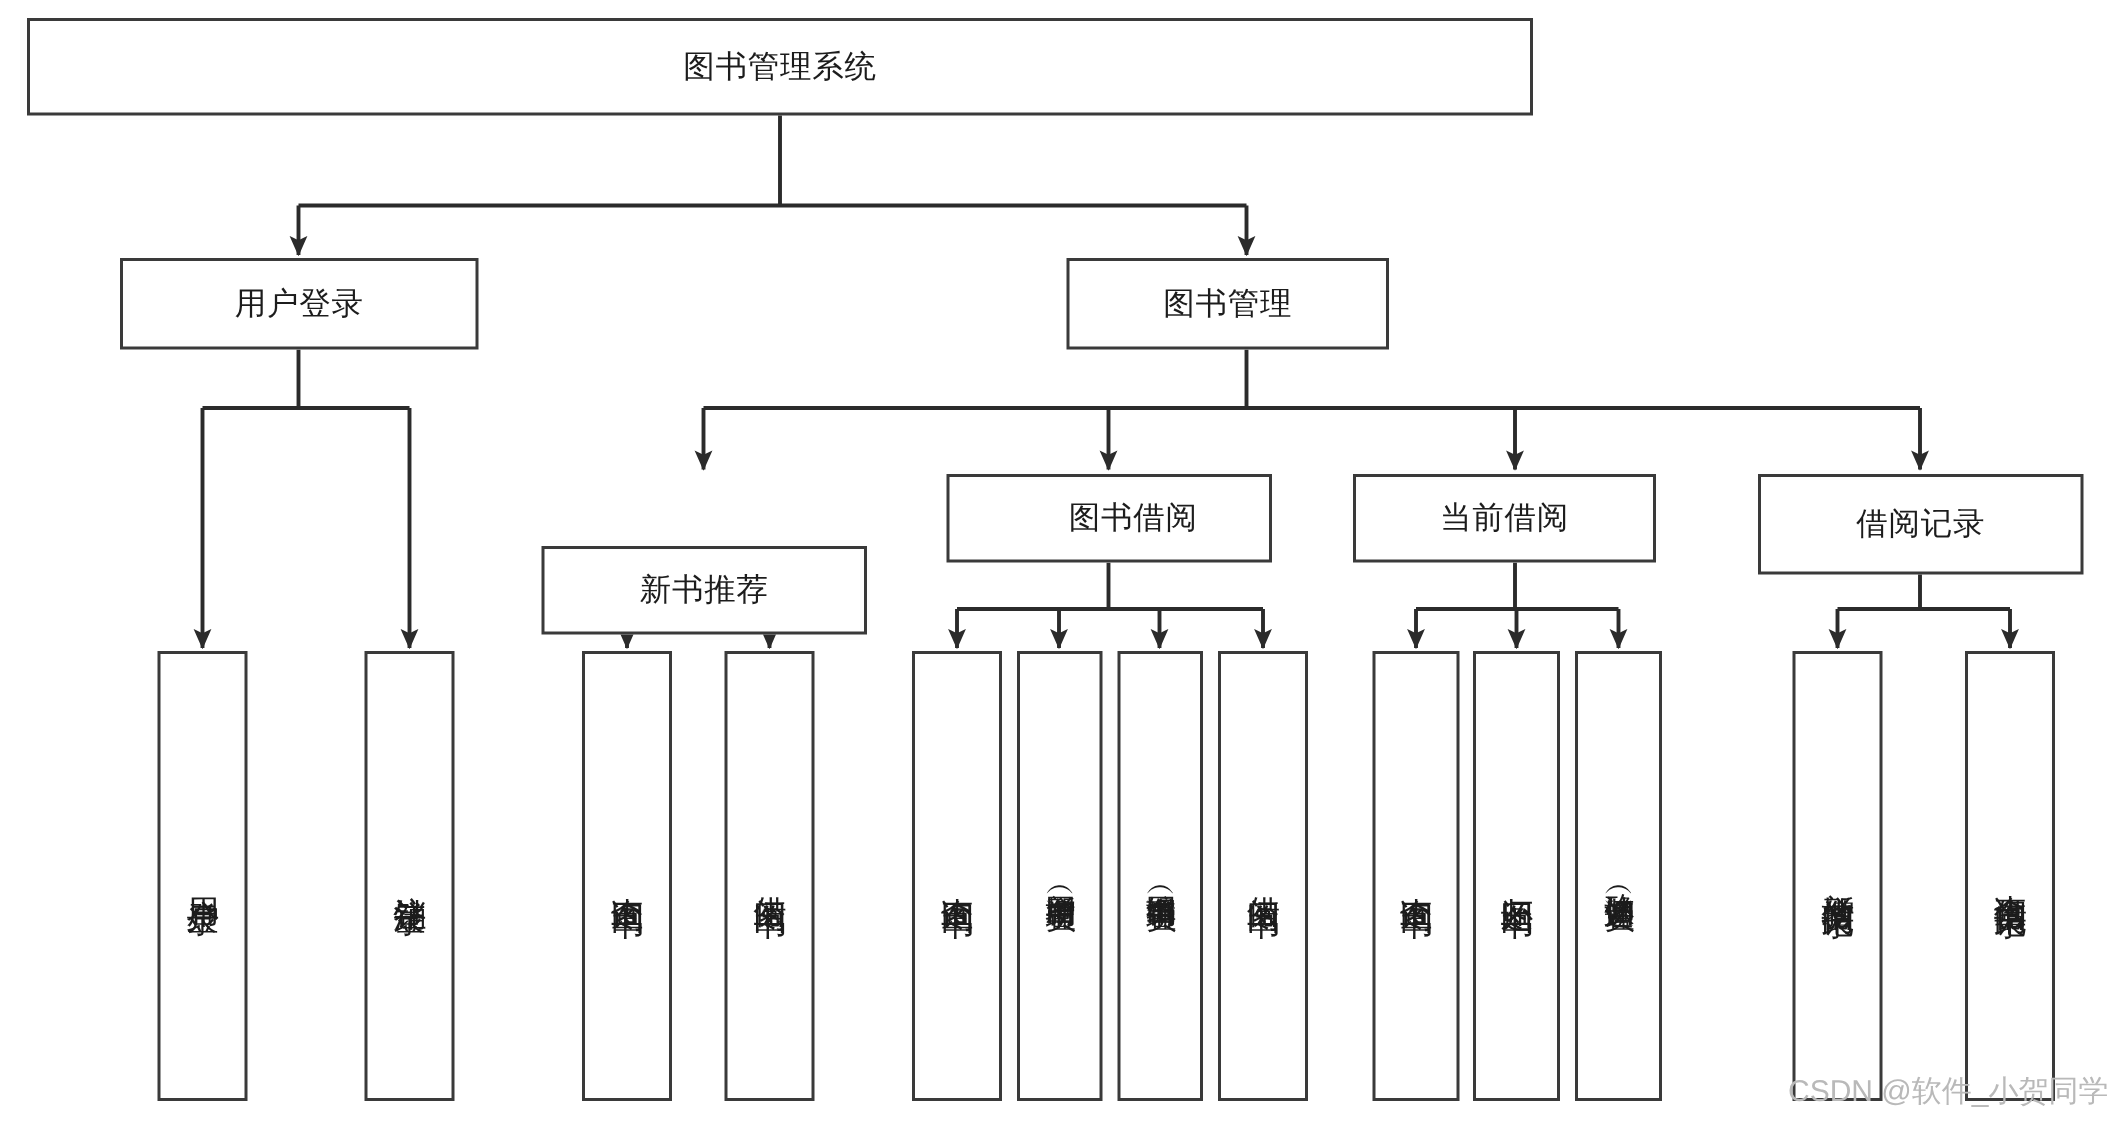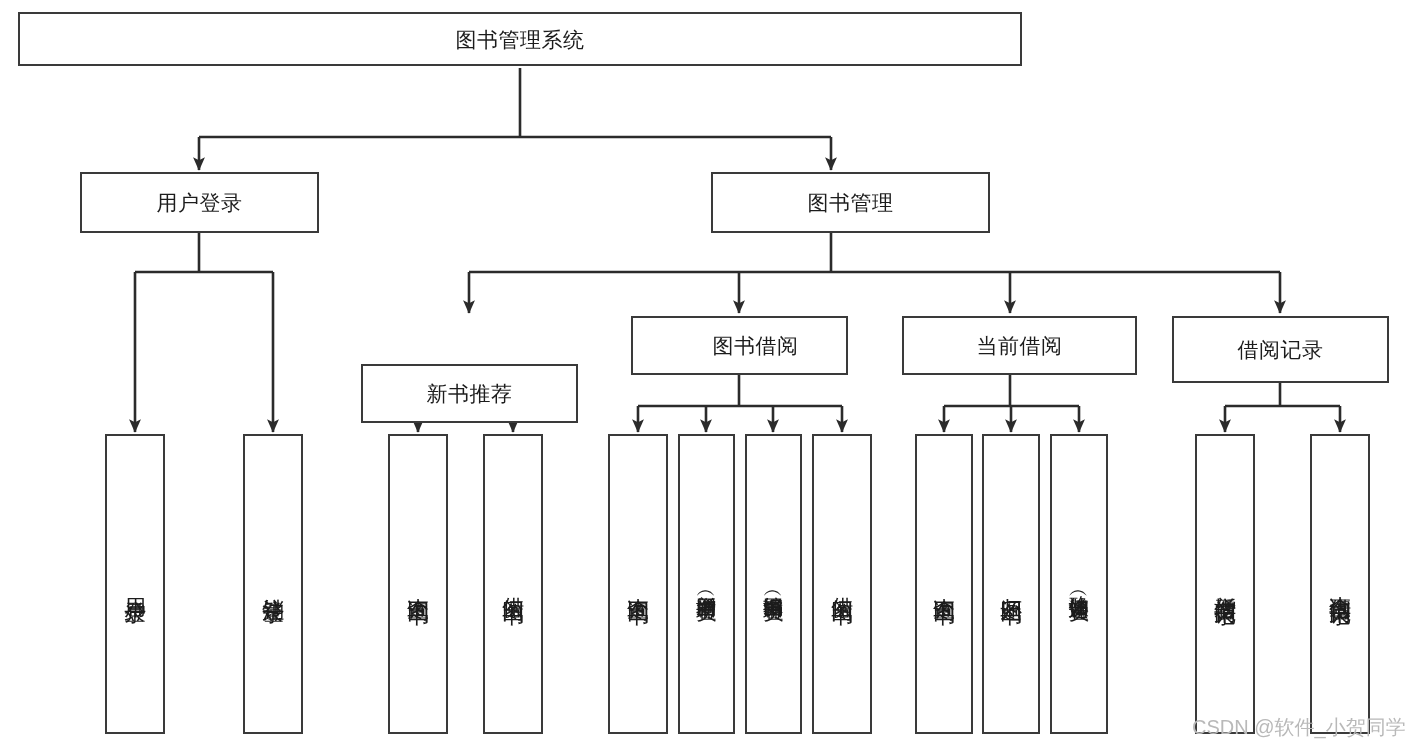--- a/index.html
+++ b/index.html
@@ -118,41 +118,41 @@
       <path d="M 1079 406 L 1079 432" marker-end="url(#arrow)"></path>
 
       <path d="M 1280 375 L 1280 406"></path>
       <path d="M 1225 406 L 1340 406"></path>
       <path d="M 1225 406 L 1225 432" marker-end="url(#arrow)"></path>
       <path d="M 1340 406 L 1340 432" marker-end="url(#arrow)"></path>
 
     </g>
   </svg>
 
-  <div class="node horizontal" style="left:18px; top:12px; width:1004px; height:54px;">
+  <div class="node horizontal" style="left:18px; top:12px; width:1004px; height:65px;">
     <span class="node-label">图书管理系统</span>
   </div>
 
   <div class="node horizontal" style="left:80px; top:172px; width:239px; height:61px;">
     <span class="node-label">用户登录</span>
   </div>
 
-  <div class="node horizontal" style="left:711px; top:172px; width:279px; height:61px;">
+  <div class="node horizontal" style="left:711px; top:172px; width:215px; height:61px;">
     <span class="node-label">图书管理</span>
   </div>
 
   <div class="node horizontal" style="left:361px; top:316px; width:217px; height:59px;margin-top:48px;">
     <span class="node-label">新书推荐</span>
   </div>
 
   <div class="node horizontal" style="left:631px; top:316px; width:217px; height:59px;padding-left:32px;">
     <span class="node-label">图书借阅</span>
   </div>
 
-  <div class="node horizontal" style="left:902px; top:316px; width:235px; height:59px;">
+  <div class="node horizontal" style="left:902px; top:316px; width:202px; height:59px;">
     <span class="node-label">当前借阅</span>
   </div>
 
   <div class="node horizontal" style="left:1172px; top:316px; width:217px; height:67px;">
     <span class="node-label">借阅记录</span>
   </div>
 
   <div class="node vertical" style="left:105px; top:434px; width:60px; height:300px;">
     <span class="node-label">用户登录</span>
   </div>

